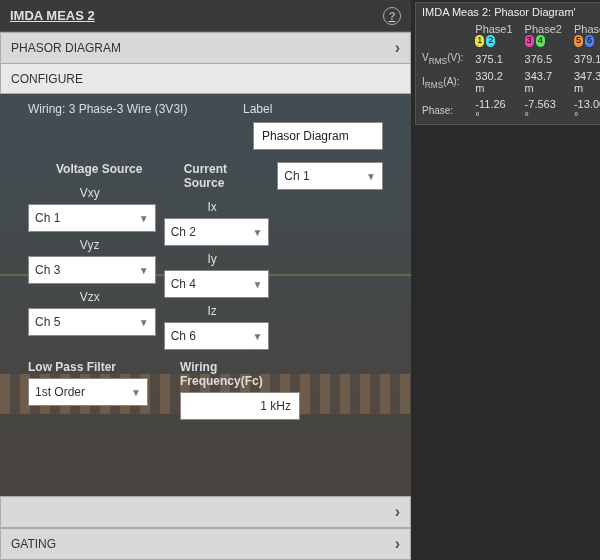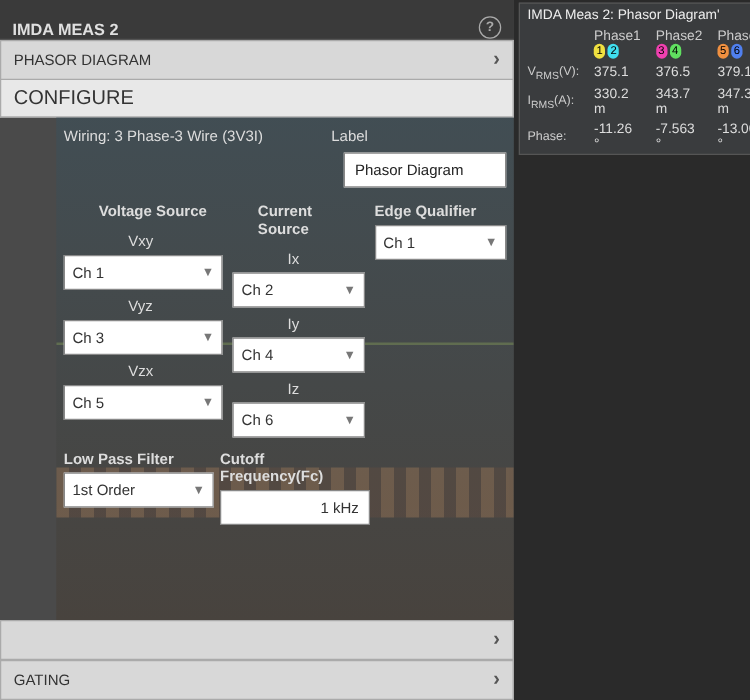--- a/index.html
+++ b/index.html
@@ -1,44 +1,44 @@
 <!DOCTYPE html>
 <html><head>
 <meta charset="utf-8">
 <style>
 * { box-sizing: border-box; margin: 0; padding: 0; font-family: Arial, sans-serif; }
 body { background: #2a2a2a; width: 600px; height: 560px; overflow: hidden; display: flex; }
 .left-panel { width: 411px; height: 100%; background: #4a4a4a; display: flex; flex-direction: column; position: relative; }
-.title-bar { height: 32px; background: #3a3a3a; color: #e0e0e0; display: flex; align-items: flex-end; padding: 0 10px; font-size: 13px; font-weight: bold; border-bottom: 1px solid #555; }
+.title-bar { height: 32px; background: #3a3a3a; color: #e0e0e0; display: flex; align-items: center; padding: 0 10px; font-size: 13px; font-weight: bold; border-bottom: 1px solid #555; text-decoration: underline; }
 .title-bar .spacer { flex: 1; }
 .help-icon { width: 18px; height: 18px; border: 1.5px solid #aaa; border-radius: 50%; display: flex; align-items: center; justify-content: center; color: #aaa; font-size: 11px; cursor: pointer; }
 .section-header { height: 32px; background: #d8d8d8; border: 1px solid #aaa; display: flex; align-items: center; padding: 0 10px; font-size: 12px; color: #333; cursor: pointer; }
 .section-header .spacer { flex: 1; }
 .chevron { font-size: 16px; color: #555; font-weight: bold; }
-.configure-tab { height: 30px; background: #e8e8e8; border: 1px solid #aaa; border-top: none; display: flex; align-items: center; padding: 0 10px; font-size: 16px; color: #333; }
-.config-body { flex: 1; background: linear-gradient(to bottom, rgba(60,80,90,0.6), rgba(70,60,50,0.5)); padding: 8px 6px; color: #ddd; font-size: 12px; position: relative; overflow: hidden; margin-left: 45px; }
+.configure-tab { height: 30px; background: #e8e8e8; border: 1px solid #aaa; border-top: none; display: flex; align-items: center; padding: 0 10px; font-size: 12px; color: #333; }
+.config-body { flex: 1; background: linear-gradient(to bottom, rgba(60,80,90,0.6), rgba(70,60,50,0.5)); padding: 8px 28px; color: #ddd; font-size: 12px; position: relative; overflow: hidden; }
 .waveform-bg { position: absolute; inset: 0; opacity: 0.3; }
 .waveform-bg::before { content: ""; position: absolute; top: 280px; left: 0; right: 0; height: 40px; background: repeating-linear-gradient(90deg, #c89060 0, #c89060 10px, #705040 10px, #705040 20px); }
 .waveform-bg::after { content: ""; position: absolute; top: 180px; left: 0; right: 0; height: 2px; background: #a0c060; }
 .config-content { position: relative; z-index: 1; }
 .wiring-row { display: flex; align-items: center; margin-bottom: 6px; }
 .wiring-label { flex: 1; font-size: 12px; color: #ddd; }
 .label-col { width: 140px; text-align: left; }
 .label-input-wrap { margin: 4px 0 12px 0; display: flex; }
 .text-input { background: #fff; border: 1px solid #888; padding: 6px 8px; font-size: 12px; width: 130px; color: #222; }
 .col-label { font-size: 12px; color: #ddd; margin-bottom: 4px; font-weight: bold; }
 .select-box { background: #fff; border: 1px solid #888; width: 100%; height: 28px; display: flex; align-items: center; padding: 0 6px; font-size: 12px; color: #333; cursor: pointer; position: relative; }
 .select-box .dd { margin-left: auto; color: #777; font-size: 10px; }
 .two-col-source { display: flex; gap: 0; }
 .src-left { display: flex; flex-direction: column; gap: 6px; width: 145px; }
 .src-right { display: flex; flex-direction: column; gap: 6px; width: 120px; margin-left: 8px; }
 .src-edge { width: 120px; margin-left: 8px; }
 .src-row { display: flex; align-items: center; gap: 4px; flex-direction: column; }
 .src-row .lbl { width: 24px; font-size: 12px; color: #ddd; }
-.filter-row { display: flex; gap: 5px; margin-top: 10px; }
+.filter-row { display: flex; gap: 32px; margin-top: 10px; }
 .filter-col { width: 120px; }
 .num-input { background: #fff; border: 1px solid #888; width: 100%; height: 28px; display: flex; align-items: center; justify-content: flex-end; padding: 0 8px; font-size: 12px; color: #333; }
 .right-panel { flex: 1; background: #2a2a2a; padding: 0; }
 .meas-box { margin: 2px 4px; background: #3a3c3e; border: 1px solid #555; color: #ddd; font-size: 11px; }
 .meas-title { padding: 3px 6px; font-size: 11px; color: #eee; }
 .meas-table { width: 100%; border-collapse: collapse; }
 .meas-table th, .meas-table td { padding: 2px 6px; text-align: left; font-size: 11px; font-weight: normal; margin-top: 20px; }
 .meas-table th { color: #ccc; }
 .phase-badge { display: inline-block; border-radius: 7px; padding: 0 2px; height: 12px; line-height: 11px; font-size: 9px; color: #000; }
 .pb-wrap { display: flex; gap: 2px; }
@@ -127,38 +127,37 @@
           <div class="src-row">
             <span class="lbl" style="width:18px">Iz</span>
             <div class="select-box">
                 <span>Ch 6</span>
                 <span class="dd">▼</span>
               </div>
           </div>
         </div>
 
         <div class="src-edge">
-          <div class="col-label">Edge Qualifier</div>
           <div class="select-box">
               <span>Ch 1</span>
               <span class="dd">▼</span>
             </div>
         </div>
       </div>
 
       <div class="filter-row">
         <div class="filter-col">
           <div class="col-label">Low Pass Filter</div>
           <div class="select-box">
               <span>1st Order</span>
               <span class="dd">▼</span>
             </div>
         </div>
         <div class="filter-col">
-          <div class="col-label">Cutoff Frequency(Fc)</div>
+          <div class="col-label">Wiring Frequency(Fc)</div>
           <div class="num-input">
               <span>1 kHz</span>
             </div>
         </div>
       </div>
     </div>
   </div>
 
   <div class="section-header">
     <span class="spacer"></span>

